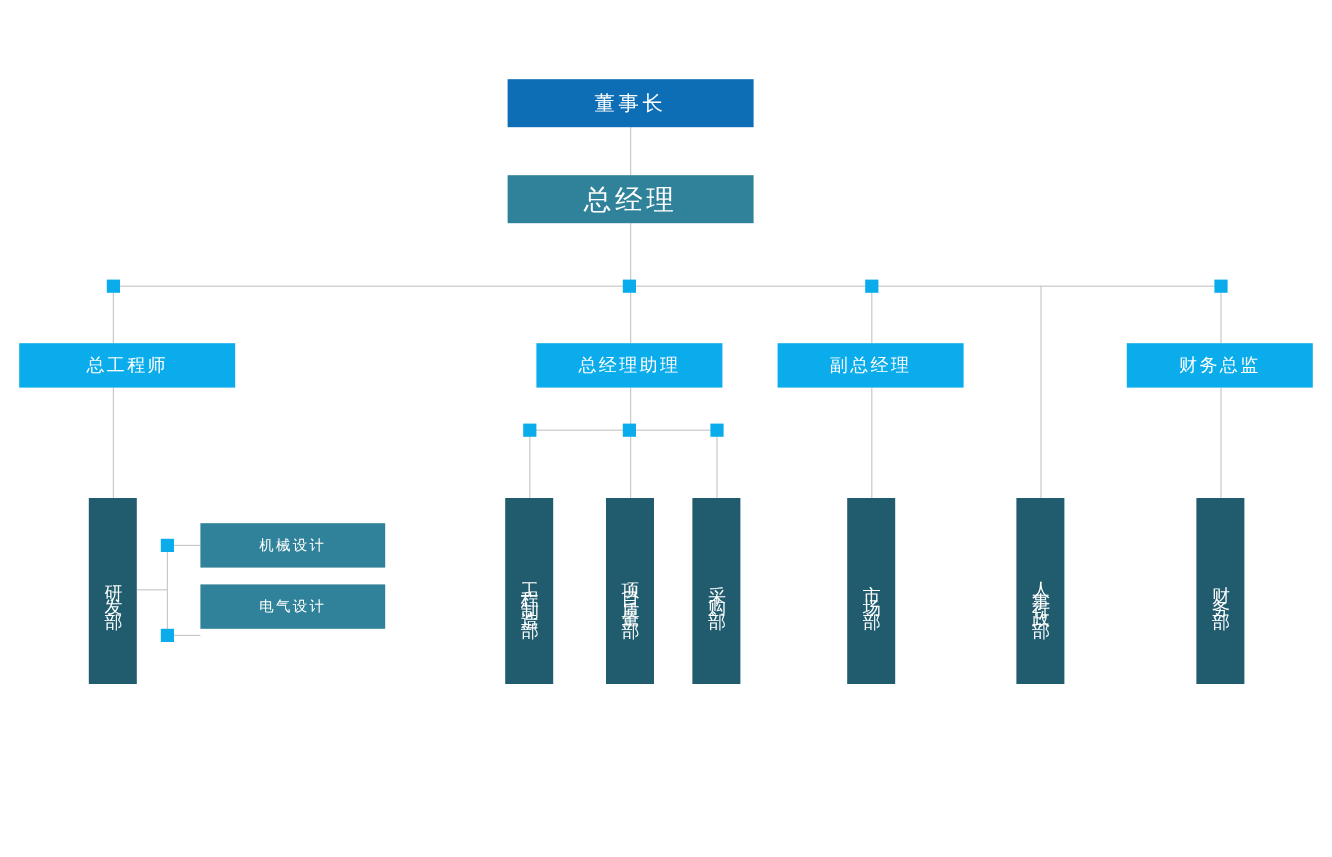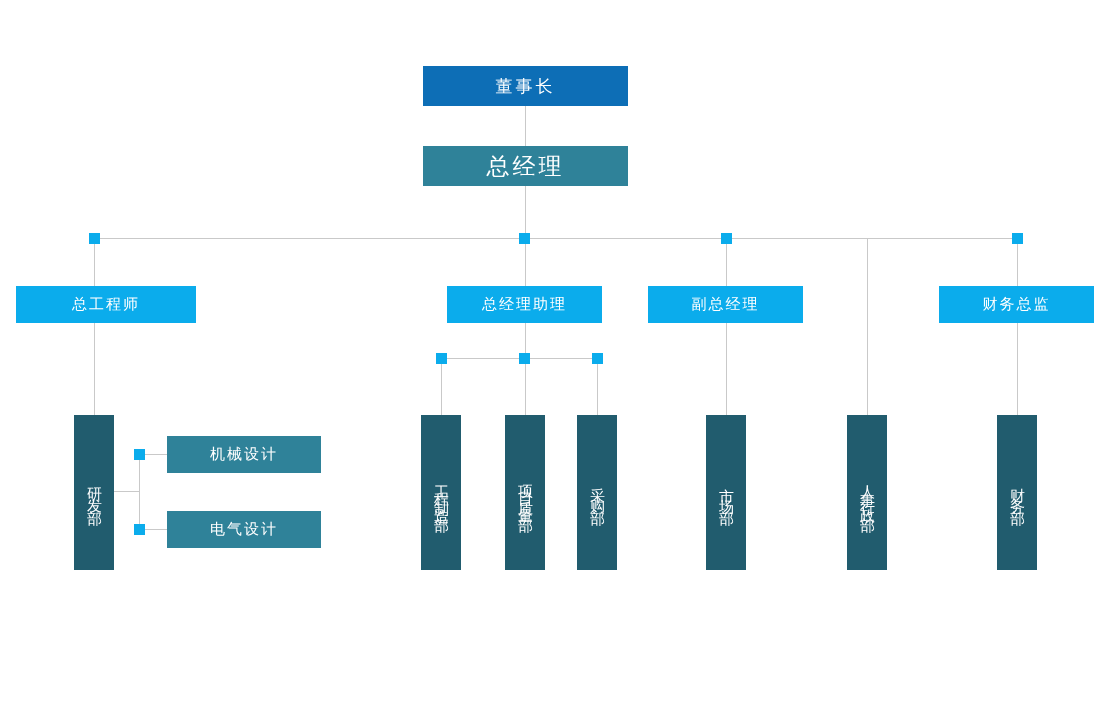--- a/index.html
+++ b/index.html
@@ -58,24 +58,24 @@
   #d-eng-mfg     { left: 421px; letter-spacing: 8px; }
   #d-proj-qual   { left: 505px; letter-spacing: 8px; }
   #d-procurement { left: 577px; }
   #d-marketing   { left: 706px; }
   #d-hr-admin    { left: 847px; letter-spacing: 8px; }
   #d-finance     { left: 997px; }
   
   .sub {
     left: 167px; width: 154px; height: 37px;
     background: #2f8299;
-    font-size: 15px; letter-spacing: 2px;
+    font-size: 12px; letter-spacing: 2px;
   }
   #s-mech { top: 436px; }
-  #s-elec { top: 511px; text-align: right; }
+  #s-elec { top: 487px; text-align: right; }
   
   .line {
     position: absolute;
     background: #c9c9c9;
   }
   
   .node {
     position: absolute;
     width: 11px; height: 11px;
     background: #0bacec;

